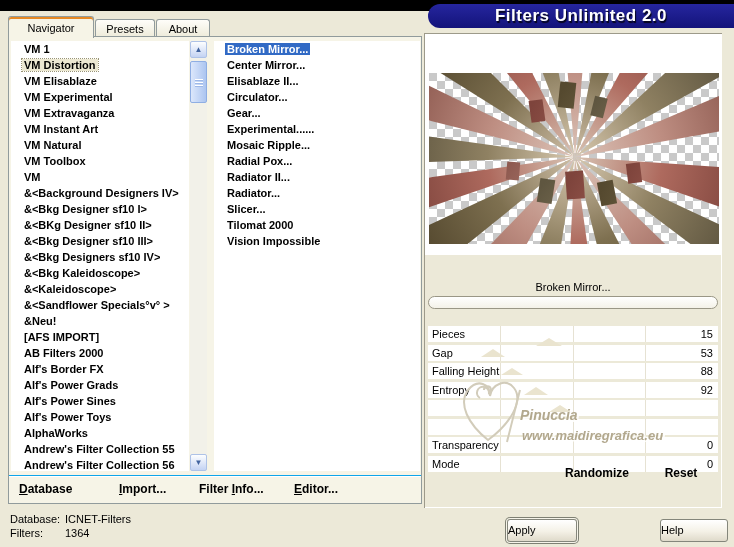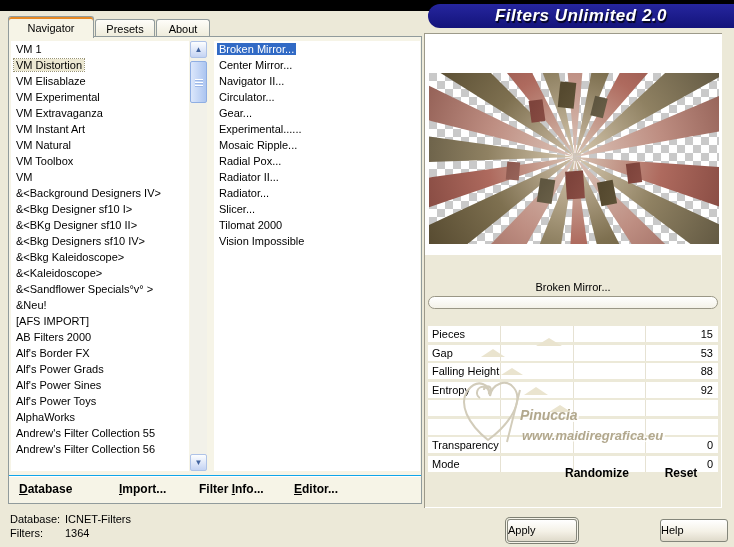--- a/index.html
+++ b/index.html
@@ -4,37 +4,37 @@
 <style>
   html,body{margin:0;padding:0;background:#555;}
   #app{position:relative;width:734px;height:547px;background:#ECE9D8;overflow:hidden;
        font-family:"Liberation Sans",sans-serif;font-size:11px;color:#000;}
 
   
   .black-strip{position:absolute;left:0;top:0;width:734px;height:11px;background:#000;}
   .banner{position:absolute;left:428px;top:4px;right:0;height:24px;
           background:linear-gradient(#26269e,#13137a);border-radius:13px 0 0 13px;
           display:flex;align-items:center;justify-content:center;}
-  .banner-text{color:#fff;font-weight:bold;font-style:italic;font-size:17px;
+  .banner-text{color:#fff;font-weight:bold;font-size:17px;
                letter-spacing:.5px;text-shadow:1px 2px 1px rgba(0,0,0,.8);}
 
   
   .tab{position:absolute;border:1px solid #919B9C;border-bottom:none;border-radius:3px 3px 0 0;
        display:flex;align-items:center;justify-content:center;background:linear-gradient(#FEFDF9,#EDEAD8);}
   .tab.active{background:#F6F4E7;box-shadow:inset 0 2px 0 #E78A25;z-index:3;}
   #tab-nav{left:8px;top:16px;width:84px;height:21px;}
   #tab-presets{left:95px;top:19px;width:58px;height:18px;}
   #tab-about{left:156px;top:19px;width:52px;height:18px;}
 
   
   .tab-page{position:absolute;left:8px;top:36px;width:412px;height:466px;
             background:#F6F4E7;border:1px solid #919B9C;z-index:2;}
   .cat-list{position:absolute;left:2px;top:4px;width:178px;height:430px;background:#fff;overflow:hidden;}
   .filter-list{position:absolute;left:205px;top:4px;width:206px;height:430px;background:#fff;overflow:hidden;}
-  .list-item{height:16px;line-height:16px;white-space:nowrap;padding-left:3px;}
+  .list-item{height:16px;line-height:16px;white-space:nowrap;padding-left:11px;font-weight:bold;}
   .list-item span{padding:0 2px;}
   .cat-list .selected span{background:#ECE8D2;outline:1px dotted #9A9576;}
   .filter-list .selected span{background:#316AC5;color:#fff;}
 
   
   .scrollbar{position:absolute;left:181px;top:4px;width:17px;height:430px;background:#F2F1E9;}
   .sb-btn{position:absolute;left:0;width:17px;height:17px;box-sizing:border-box;
           background:linear-gradient(#FDFEFF,#C4D3F3);border:1px solid #AEC2E7;border-radius:2px;
           color:#41639F;font-size:8px;line-height:15px;text-align:center;}
   .sb-up{top:0;}.sb-down{bottom:0;}
@@ -107,20 +107,21 @@
         <div class="list-item"><span>VM Elisablaze</span></div>
         <div class="list-item"><span>VM Experimental</span></div>
         <div class="list-item"><span>VM Extravaganza</span></div>
         <div class="list-item"><span>VM Instant Art</span></div>
         <div class="list-item"><span>VM Natural</span></div>
         <div class="list-item"><span>VM Toolbox</span></div>
         <div class="list-item"><span>VM</span></div>
         <div class="list-item"><span>&amp;&lt;Background Designers IV&gt;</span></div>
         <div class="list-item"><span>&amp;&lt;Bkg Designer sf10 I&gt;</span></div>
         <div class="list-item"><span>&amp;&lt;BKg Designer sf10 II&gt;</span></div>
+        <div class="list-item"><span>&amp;&lt;Bkg Designer sf10 III&gt;</span></div>
         <div class="list-item"><span>&amp;&lt;Bkg Designers sf10 IV&gt;</span></div>
         <div class="list-item"><span>&amp;&lt;Bkg Kaleidoscope&gt;</span></div>
         <div class="list-item"><span>&amp;&lt;Kaleidoscope&gt;</span></div>
         <div class="list-item"><span>&amp;&lt;Sandflower Specials°v° &gt;</span></div>
         <div class="list-item"><span>&amp;Neu!</span></div>
         <div class="list-item"><span>[AFS IMPORT]</span></div>
         <div class="list-item"><span>AB Filters 2000</span></div>
         <div class="list-item"><span>Alf's Border FX</span></div>
         <div class="list-item"><span>Alf's Power Grads</span></div>
         <div class="list-item"><span>Alf's Power Sines</span></div>
@@ -134,21 +135,21 @@
       <div class="sb-btn sb-up">▲</div>
       <div class="sb-thumb">
           <div class="sb-grip"></div>
         </div>
       <div class="sb-btn sb-down">▼</div>
     </div>
 
     <div class="filter-list" id="filter-list">
         <div class="list-item selected"><span>Broken Mirror...</span></div>
         <div class="list-item"><span>Center Mirror...</span></div>
-        <div class="list-item"><span>Navigator II...</span></div>
+        <div class="list-item"><span>Elisablaze II...</span></div>
         <div class="list-item"><span>Circulator...</span></div>
         <div class="list-item"><span>Gear...</span></div>
         <div class="list-item"><span>Experimental......</span></div>
         <div class="list-item"><span>Mosaic Ripple...</span></div>
         <div class="list-item"><span>Radial Pox...</span></div>
         <div class="list-item"><span>Radiator II...</span></div>
         <div class="list-item"><span>Radiator...</span></div>
         <div class="list-item"><span>Slicer...</span></div>
         <div class="list-item"><span>Tilomat 2000</span></div>
         <div class="list-item"><span>Vision Impossible</span></div>

